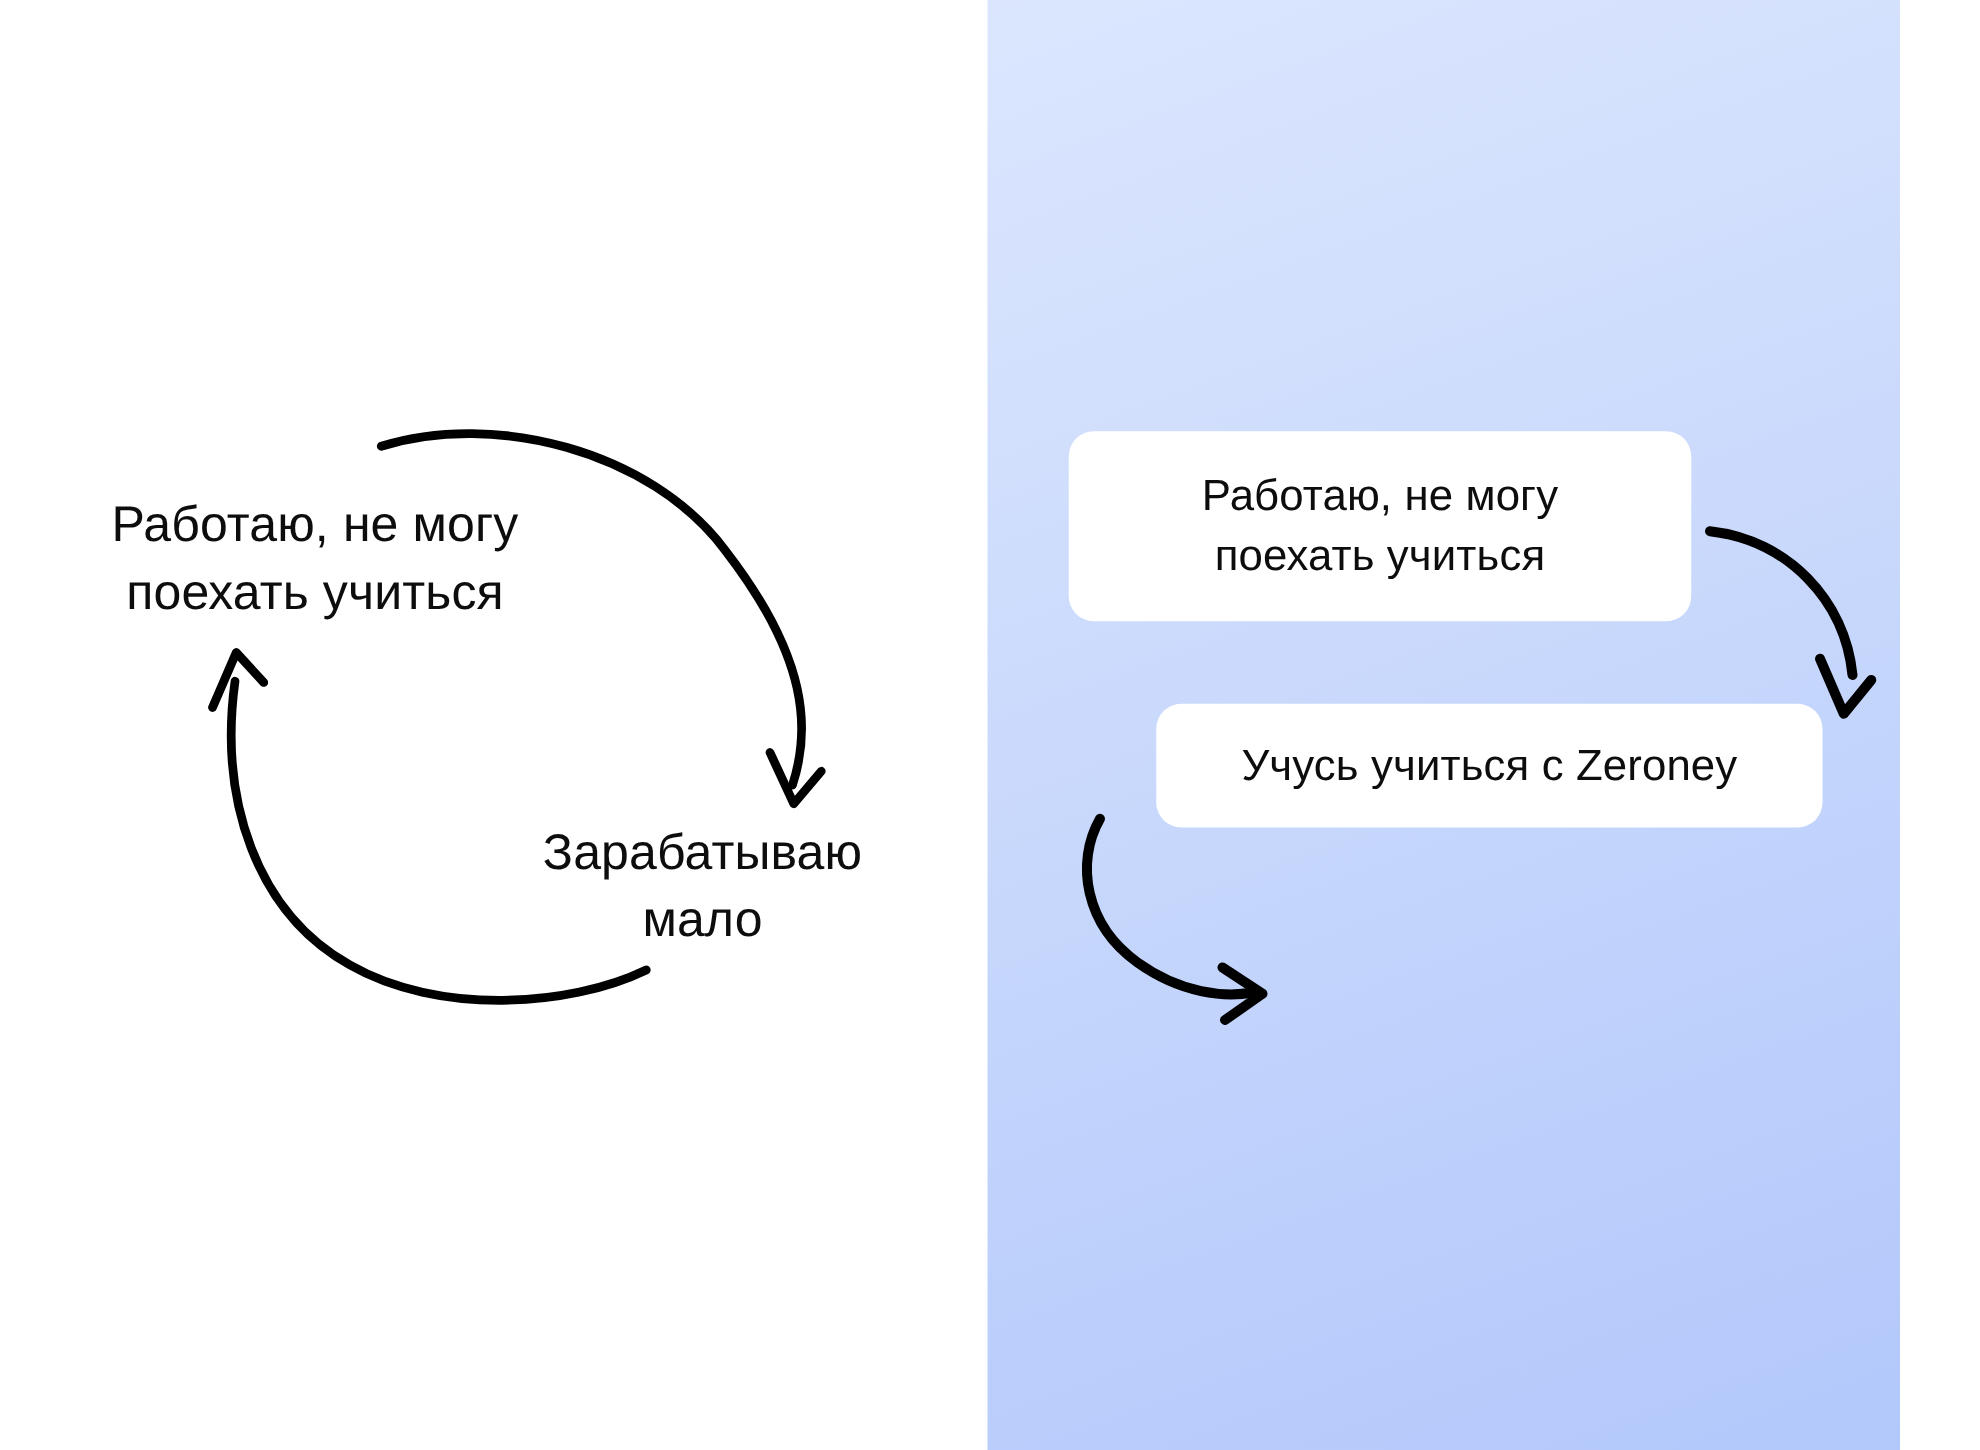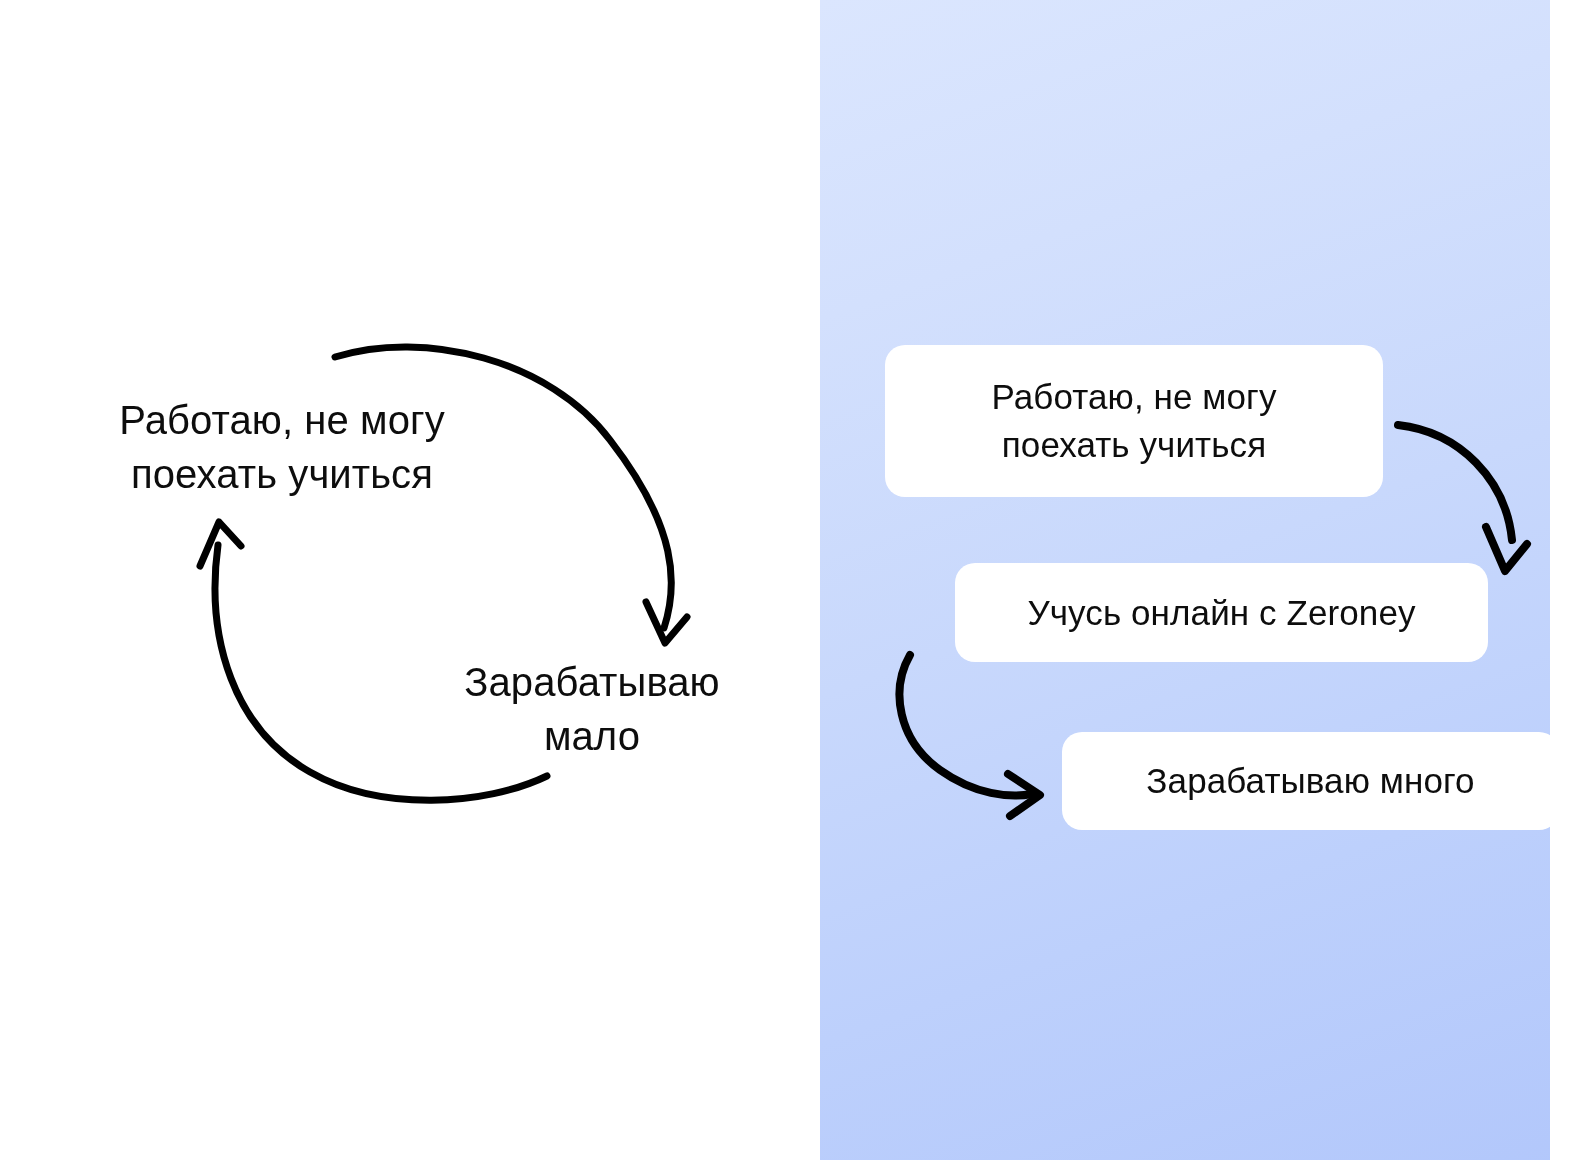--- a/index.html
+++ b/index.html
@@ -10,21 +10,20 @@
   body {
     font-family: "Liberation Sans", sans-serif;
   }
 
   .canvas {
     position: relative;
     width: 1520px;
     height: 1160px;
     overflow: hidden;
     background: #ffffff;
-    margin-left: 30px;
   }
 
   
   .panel-left {
     position: absolute;
     left: 0;
     top: 0;
     width: 790px;
     height: 1160px;
     background: #ffffff;
@@ -168,18 +167,17 @@
         <path d="M 90 655
                  C 70 690, 78 740, 120 770
                  C 155 795, 190 798, 212 794" fill="none" stroke="#000000" stroke-width="8" stroke-linecap="round" stroke-linejoin="round"></path>
         <path d="M 188 774 L 220 795 L 190 816" fill="none" stroke="#000000" stroke-width="8" stroke-linecap="round" stroke-linejoin="round"></path>
       </g>
     </svg>
 
     <div class="card card-1">Работаю, не могу
 поехать учиться</div>
 
-    <div class="card card-2">Учусь онлайн с Zeroney</div>
+    <div class="card card-2">Учусь учиться с Zeroney</div>
 
-    <div class="card card-3">Зарабатываю много</div>
   </div>
 
 </div>
 
 </body></html>

